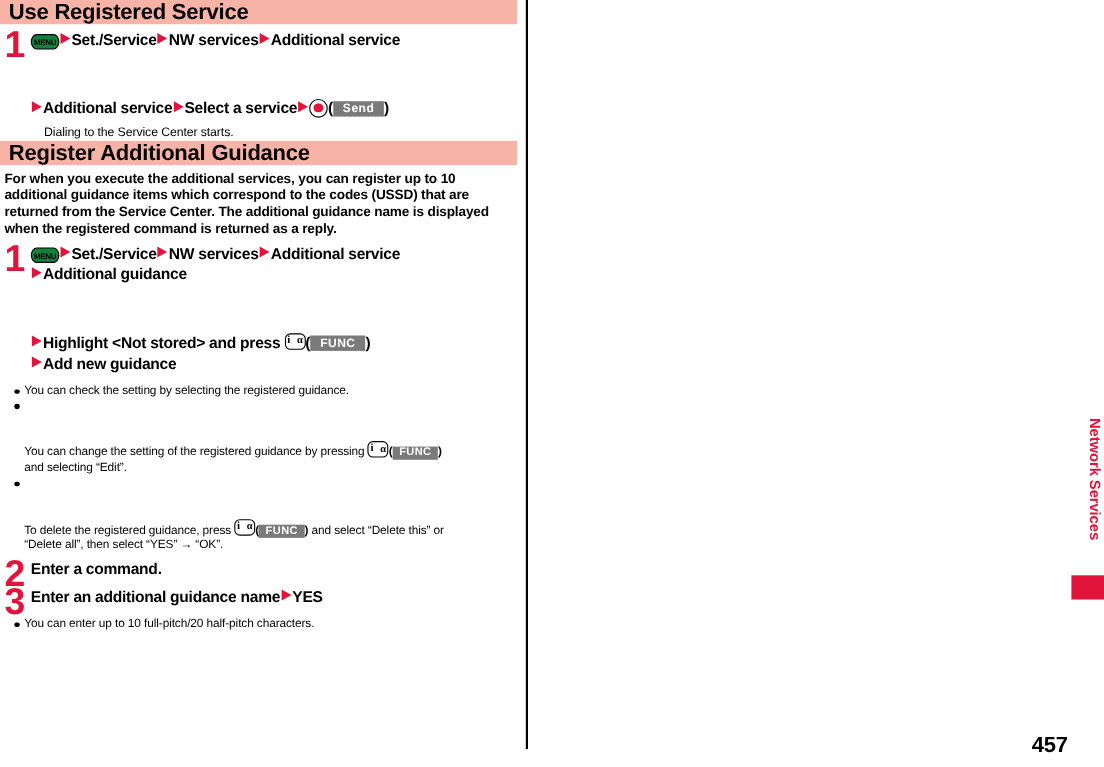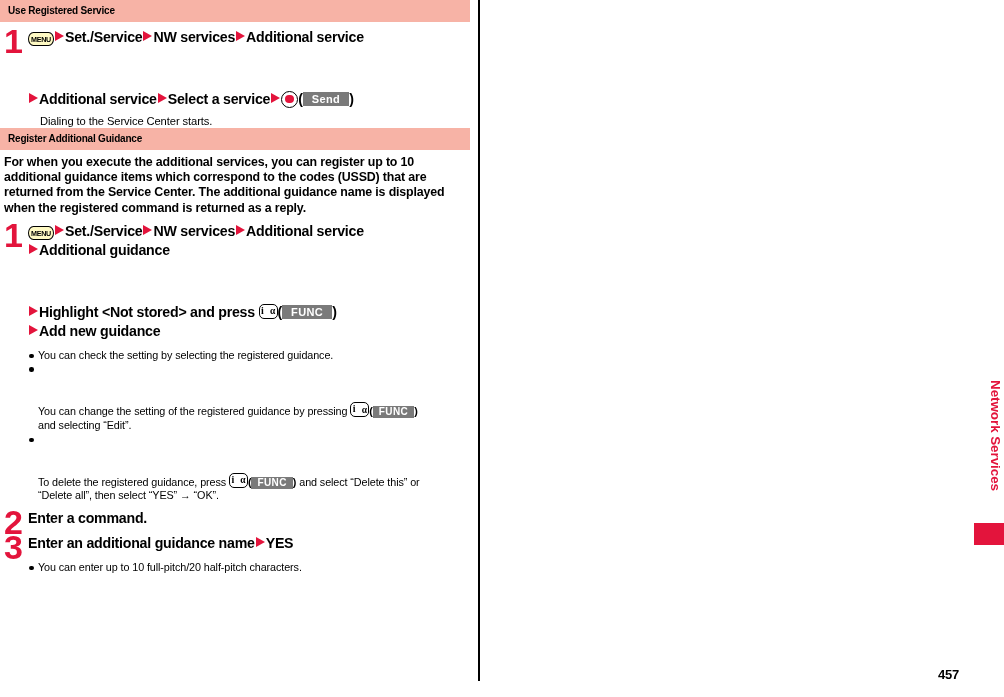--- a/index.html
+++ b/index.html
@@ -45,21 +45,21 @@
     background: #f7b3a6;
     height: 22px;
     margin: 0 0 0 0;
     display: flex;
     align-items: center;
     padding-left: 8px;
     box-sizing: border-box;
     width: 470px;
   }
   .section-bar .title {
-    font-size: 10px;
+    font-size: 20px;
     font-weight: bold;
     color: #000000;
     letter-spacing: -0.2px;
     line-height: 1;
   }
 
   
   .intro {
     font-size: 12.4px;
     font-weight: bold;
@@ -115,21 +115,21 @@
     border-radius: 7px / 9px;
     padding: 0px 2px;
     font-size: 7.2px;
     font-weight: bold;
     line-height: 13px;
     height: 14px;
     vertical-align: 0px;
     letter-spacing: -0.3px;
     box-sizing: border-box;
     color: #000;
-    background: #fef9c3;
+    background: #15803d;
     font-family: "Liberation Sans", sans-serif;
   }
   .key-ia {
     display: inline-block;
     border: 1.6px solid #000;
     border-radius: 5px;
     width: 19px;
     height: 15px;
     vertical-align: -2px;
     box-sizing: border-box;
@@ -208,21 +208,21 @@
     color: #000;
     line-height: 14px;
     padding-left: 40px;
     margin-top: 5px;
     letter-spacing: -0.1px;
   }
 
   
   .bullets {
     margin-top: 7px;
-    padding-left: 28px;
+    padding-left: 12px;
   }
   .bullet {
     position: relative;
     font-size: 10.8px;
     color: #000;
     line-height: 13.6px;
     padding-left: 10px;
     margin-bottom: 0px;
     letter-spacing: -0.1px;
   }
@@ -258,21 +258,21 @@
     width: 30px;
     height: 22px;
     background: #e3143c;
   }
 
   
   #page-number {
     position: absolute;
     left: 938px;
     top: 667px;
-    font-size: 13px;
+    font-size: 20px;
     font-weight: bold;
     color: #000;
     letter-spacing: -0.2px;
   }
 </style>
 </head>
 <body>
 
 <div id="page">
 

